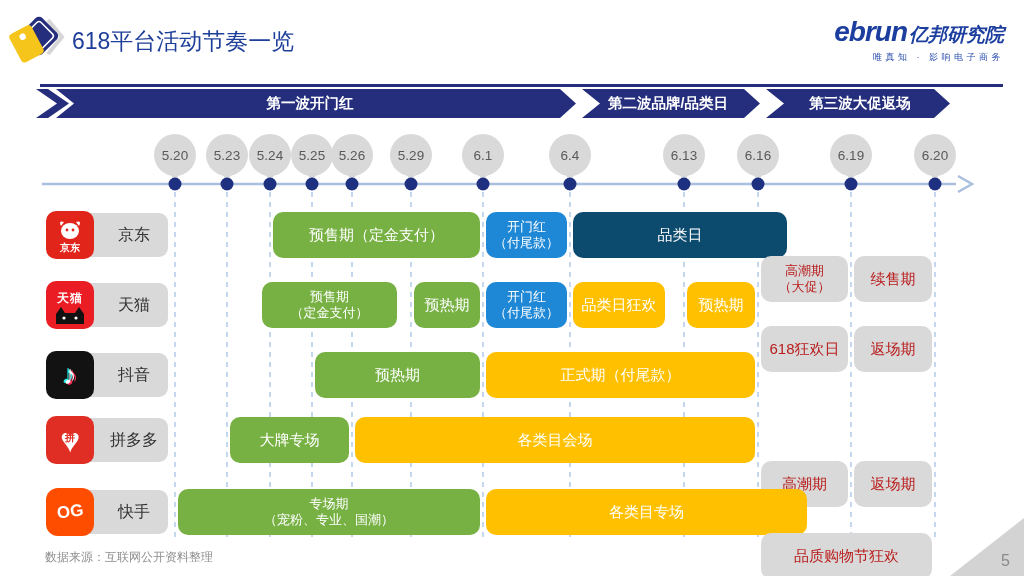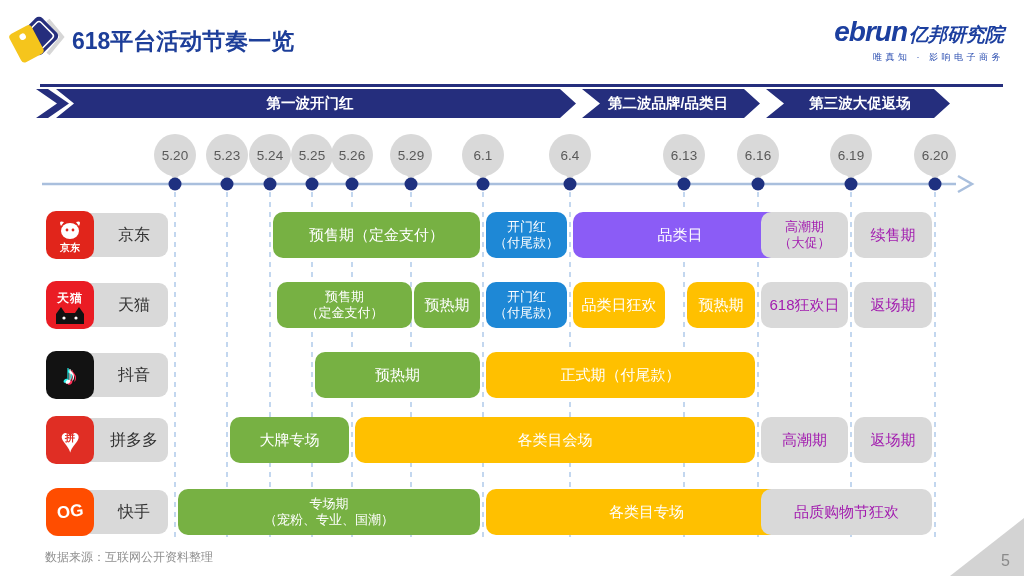--- a/index.html
+++ b/index.html
@@ -1,20 +1,20 @@
 <!DOCTYPE html>
 <html><head>
 <meta charset="utf-8">
 <style>
   html,body{margin:0;padding:0;background:#fff;}
   .slide{position:relative;width:1024px;height:576px;background:#fff;overflow:hidden;
          font-family:"Liberation Sans","DejaVu Sans",sans-serif;}
   
   .logo{position:absolute;left:8px;top:6px;}
-  .title{position:absolute;left:72px;top:26px;font-size:23px;font-weight:bold;color:#1d3e99;}
+  .title{position:absolute;left:72px;top:26px;font-size:23px;font-weight:normal;color:#1d3e99;}
   .divider{position:absolute;left:40px;top:84px;width:963px;height:3px;background:#252e7d;}
   .brand{position:absolute;right:20px;top:14px;text-align:right;color:#1c3f9f;}
   .brand-row{display:flex;align-items:baseline;justify-content:flex-end;font-style:italic;}
   .brand-en{font-size:28px;font-weight:800;letter-spacing:-1px;}
   .brand-cn{font-size:19px;font-weight:bold;margin-left:2px;margin-top:8px;}
   .brand-tag{font-size:9px;letter-spacing:3.5px;margin-top:3px;color:#2a4db0;}
   
   .banner-svg{position:absolute;left:0;top:89px;}
   .banner-label{position:absolute;top:89px;height:29px;line-height:29px;color:#fff;
                 font-size:14.5px;font-weight:bold;transform:translateX(-50%);white-space:nowrap;}
@@ -38,21 +38,21 @@
   .picon.pdd{background:#e02e24;position:absolute;}
   .pdd-heart{color:#fff;font-size:34px;line-height:1;}
   .pdd-c{position:absolute;left:0;top:15px;width:48px;text-align:center;
          color:#e02e24;font-size:10px;font-weight:bold;}
   .picon.ks{background:#ff4d00;border-radius:12px;}
   .ks-t{color:#fff;font-size:17px;font-weight:800;letter-spacing:0px;transform:rotate(-8deg);}
   
   .bar{position:absolute;top:0;height:46px;border-radius:10px;box-sizing:border-box;
        display:flex;align-items:center;justify-content:center;text-align:center;
        color:#fff;font-size:15px;line-height:1.25;white-space:pre-line;padding:0 4px;}
-  .bar.gray{color:#a21caf;}
+  .bar.gray{color:#b91c1c;margin-top:44px;}
   .bar.two{font-size:13px;}
   
   .source{position:absolute;left:45px;top:549px;font-size:12px;color:#8f8f8f;}
   .corner{position:absolute;right:0;bottom:0;width:0;height:0;
           border-left:74px solid transparent;border-bottom:58px solid #d3d3d3;}
   .page{position:absolute;right:14px;bottom:6px;font-size:16px;color:#8a8a8a;}
 </style>
 </head>
 <body>
 
@@ -165,38 +165,38 @@
       <path d="M6,8 Q3,2 9,4 Z" fill="#fff"></path>
             <path d="M24,8 Q27,2 21,4 Z" fill="#fff"></path>
       <circle cx="12" cy="12" r="1.4" fill="#e1251b"></circle>
             <circle cx="18" cy="12" r="1.4" fill="#e1251b"></circle>
     </svg>
           <span class="jd-t">京东</span>
         </div>
         <div class="bar green" style="left: 273px; width: 207px; background: rgb(119, 177, 67);">预售期（定金支付）</div>
         <div class="bar blue two" style="left: 486px; width: 81px; background: rgb(30, 136, 214);">开门红
 （付尾款）</div>
-        <div class="bar yellow" style="left: 573px; width: 214px; background: #8b5cf6;">品类日</div>
+        <div class="bar yellow" style="left: 573px; width: 214px; background: #0c4a6e;">品类日</div>
         <div class="bar gray two" style="left: 761px; width: 87px; background: rgb(217, 217, 217);">高潮期
 （大促）</div>
         <div class="bar gray" style="left: 854px; width: 78px; background: rgb(217, 217, 217);">续售期</div>
       </div>
       <div class="prow" style="top: 282px;">
         <div class="pill">
           <span>天猫</span>
         </div>
         <div class="picon tmall">
           <span class="tm-t">天猫</span>
     <svg width="48" height="20" viewBox="0 0 48 20">
       <path d="M10,20 L10,10 L15,3 L19,9 L29,9 L33,3 L38,10 L38,20 Z" fill="#111"></path>
       <circle cx="18" cy="14" r="1.6" fill="#fff"></circle>
             <circle cx="30" cy="14" r="1.6" fill="#fff"></circle>
     </svg>
         </div>
-        <div class="bar green two" style="left: 277px; width: 135px; background: rgb(119, 177, 67);">预售期
+        <div class="bar green two" style="left: 262px; width: 135px; background: rgb(119, 177, 67);">预售期
 （定金支付）</div>
         <div class="bar green" style="left: 414px; width: 66px; background: rgb(119, 177, 67);">预热期</div>
         <div class="bar blue two" style="left: 486px; width: 81px; background: rgb(30, 136, 214);">开门红
 （付尾款）</div>
         <div class="bar yellow" style="left: 573px; width: 92px; background: rgb(255, 192, 0);">品类日狂欢</div>
         <div class="bar yellow" style="left: 687px; width: 68px; background: rgb(255, 192, 0);">预热期</div>
         <div class="bar gray" style="left: 761px; width: 87px; background: rgb(217, 217, 217);">618狂欢日</div>
         <div class="bar gray" style="left: 854px; width: 78px; background: rgb(217, 217, 217);">返场期</div>
       </div>
       <div class="prow" style="top: 352px;">

